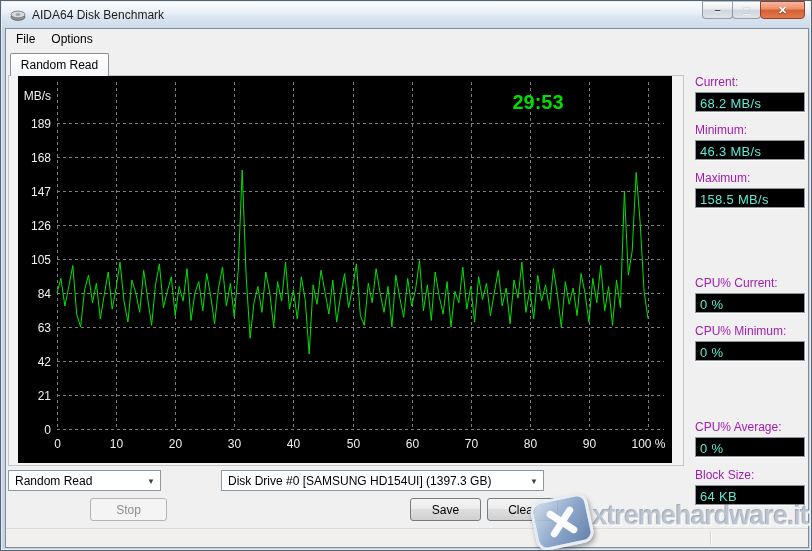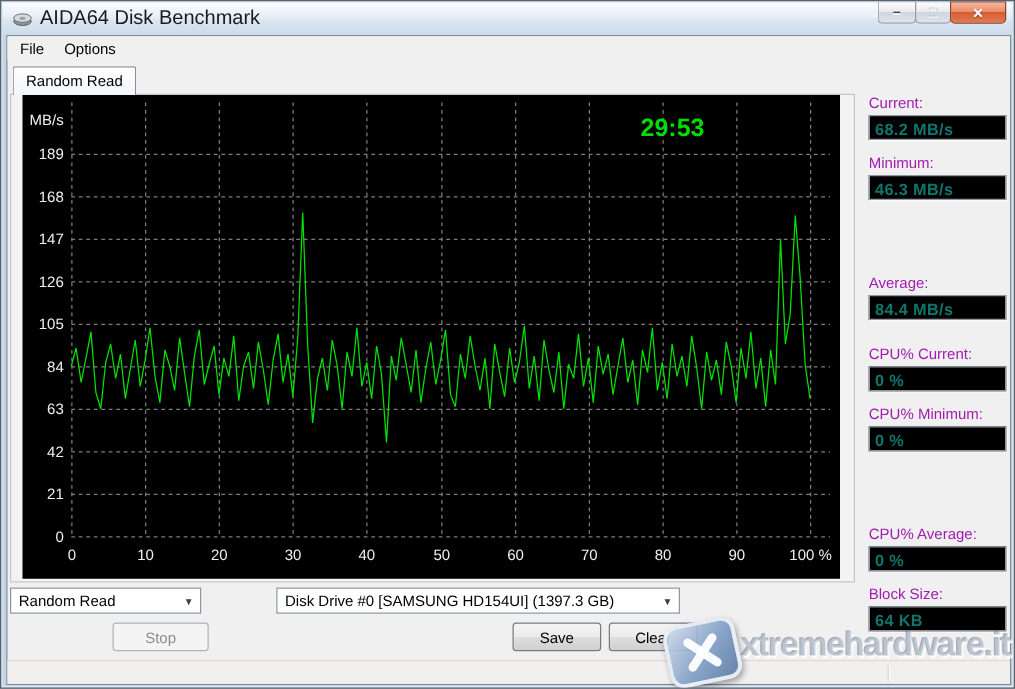--- a/index.html
+++ b/index.html
@@ -15,21 +15,21 @@
     overflow:hidden;
   }
 
   
   .titlebar {
     position:absolute; left:1px; top:1px; right:1px; height:26px;
     background:linear-gradient(#fafcfe, #e9f0f8 40%, #d9e4f0 60%, #cddbe9);
     display:flex; align-items:center; gap:6px; padding-left:8px;
   }
   .hdd-icon { width:16px; height:14px; flex:0 0 auto; }
-  .title-text { font-size:16px; color:#1b1b1b; }
+  .title-text { font-size:12px; color:#1b1b1b; }
 
   .winbtns { position:absolute; top:0; right:6px; display:flex; z-index:10; }
   .winbtn {
     height:18px; border:1px solid #909cab; border-top:1px solid #b6c2cf;
     border-radius:0 0 4px 4px; margin-left:-1px;
     background:linear-gradient(#fdfdfd, #e7eaee 45%, #d0d5dc 50%, #e0e4e9);
     display:flex; align-items:center; justify-content:center;
     font-size:11px; font-weight:bold; color:#444; text-shadow:0 1px 0 #fff;
     cursor:default;
   }
@@ -65,21 +65,21 @@
   .chart-svg { position:absolute; left:12px; top:47px; background:#000; display:block; }
 
   
   .stat { position:absolute; left:689px; width:110px; }
   .stat-label { font-size:12px; color:#a21caf; height:14px; }
   .stat-box {
     margin-top:3px; height:20px; background:#000;
     border:1px solid #8f969e; box-shadow:1px 1px 0 #fbfbfb;
     padding:3px 0 0 4px;
   }
-  .stat-value { color:#0f766e; font-weight:bold; font-size:13px; letter-spacing:.3px; }
+  .stat-value { color:#5eead4; font-weight:normal; font-size:13px; letter-spacing:.3px; }
 
   
   .combo {
     position:absolute; height:21px; top:441px; background:#fff;
     border:1px solid #8b99a7; display:flex; align-items:center;
     padding:0 18px 0 6px; font-size:12px; white-space:nowrap; overflow:hidden;
   }
   .combo .arrow { position:absolute; right:5px; top:6px; font-size:8px; color:#404040; }
   .combo1 { left:2px; width:153px; }
   .combo2 { left:179px; width:323px;margin-left:36px; }
@@ -212,23 +212,23 @@
       </svg>
 
     <div class="stat" style="top:46px">
       <div class="stat-label">Current:</div>
       <div class="stat-box"><span class="stat-value">68.2 MB/s</span></div>
     </div>
     <div class="stat" style="top:94px">
       <div class="stat-label">Minimum:</div>
       <div class="stat-box"><span class="stat-value">46.3 MB/s</span></div>
     </div>
-    <div class="stat" style="top:190px">
-      <div class="stat-label">Average:</div>
-      <div class="stat-box"><span class="stat-value">84.4 MB/s</span></div>
+    <div class="stat" style="top:142px">
+      <div class="stat-label">Maximum:</div>
+      <div class="stat-box"><span class="stat-value">158.5 MB/s</span></div>
     </div>
     <div class="stat" style="top:247px">
       <div class="stat-label">CPU% Current:</div>
       <div class="stat-box"><span class="stat-value">0 %</span></div>
     </div>
     <div class="stat" style="top:295px">
       <div class="stat-label">CPU% Minimum:</div>
       <div class="stat-box"><span class="stat-value">0 %</span></div>
     </div>
     <div class="stat" style="top:391px">

